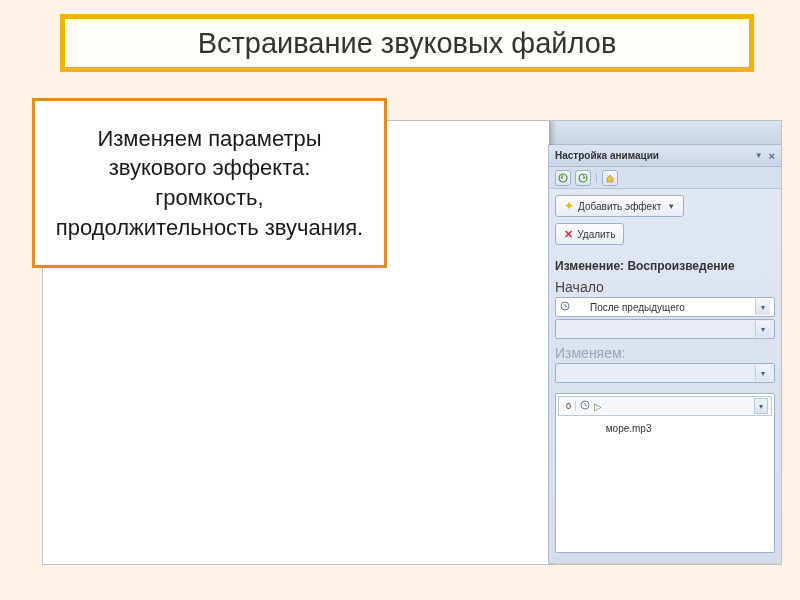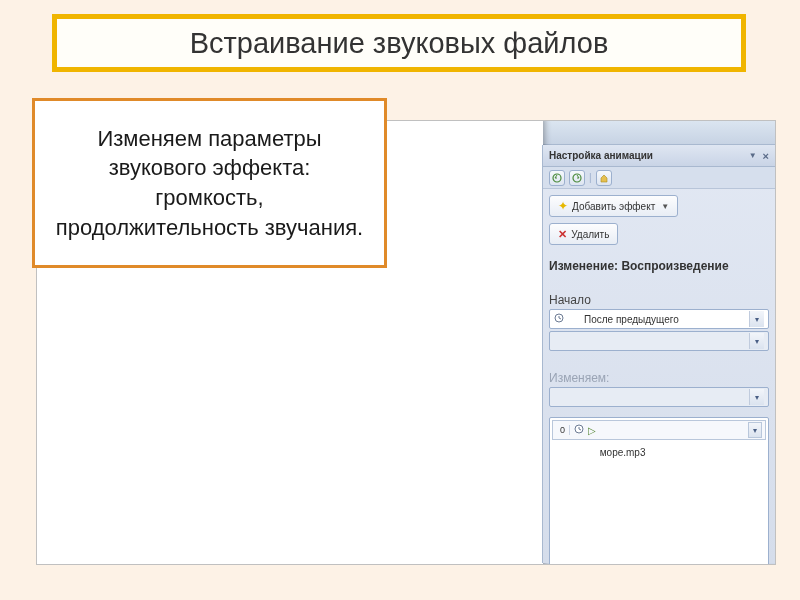--- a/index.html
+++ b/index.html
@@ -6,21 +6,21 @@
   body {
     width: 800px;
     height: 600px;
     background: #fdf2e6;
     font-family: Arial, sans-serif;
     overflow: hidden;
     position: relative;
   }
   .title-banner {
     position: absolute;
-    left: 52px; top: 14px;
+    left: 60px; top: 14px;
     width: 694px; height: 58px;
     background: #fffef9;
     border: 5px solid #f0b500;
     display: flex;
     align-items: center;
     justify-content: center;
   }
   .title-text {
     font-size: 29px;
     color: #333;
@@ -38,21 +38,21 @@
     padding: 10px 18px;
     z-index: 10;
   }
   .callout-text {
     font-size: 22px;
     line-height: 1.35;
     color: #1a1a1a;
   }
   .app-window {
     position: absolute;
-    left: 36px; top: 120px;
+    left: 42px; top: 120px;
     width: 740px; height: 445px;
     border: 1px solid #c0c0c0;
     background: #cfd9e8;
     overflow: hidden;
     z-index: 1;
   }
   .toolbar-strip {
     position: absolute;
     left: 0; top: 0; right: 0;
     height: 24px;
@@ -132,23 +132,23 @@
     margin-bottom: 6px;
   }
   .btn .arrow { font-size: 8px; color: #555; margin-left: 2px; }
   .section-label {
     font-weight: bold;
     font-size: 12px;
     margin: 8px 0 4px;
     color: #333;
   }
   .field-label {
-    font-size: 12px;
+    font-size: 14px;
     color: #444;
-    margin-top: 20px;
+    margin-top: 6px;
   }
   .field-label.disabled { color: #9aa4b5; }
   .combo {
     height: 20px;
     border: 1px solid #9cb0ce;
     background: #fff;
     display: flex;
     align-items: center;
     padding: 0 4px;
     font-size: 10px;

